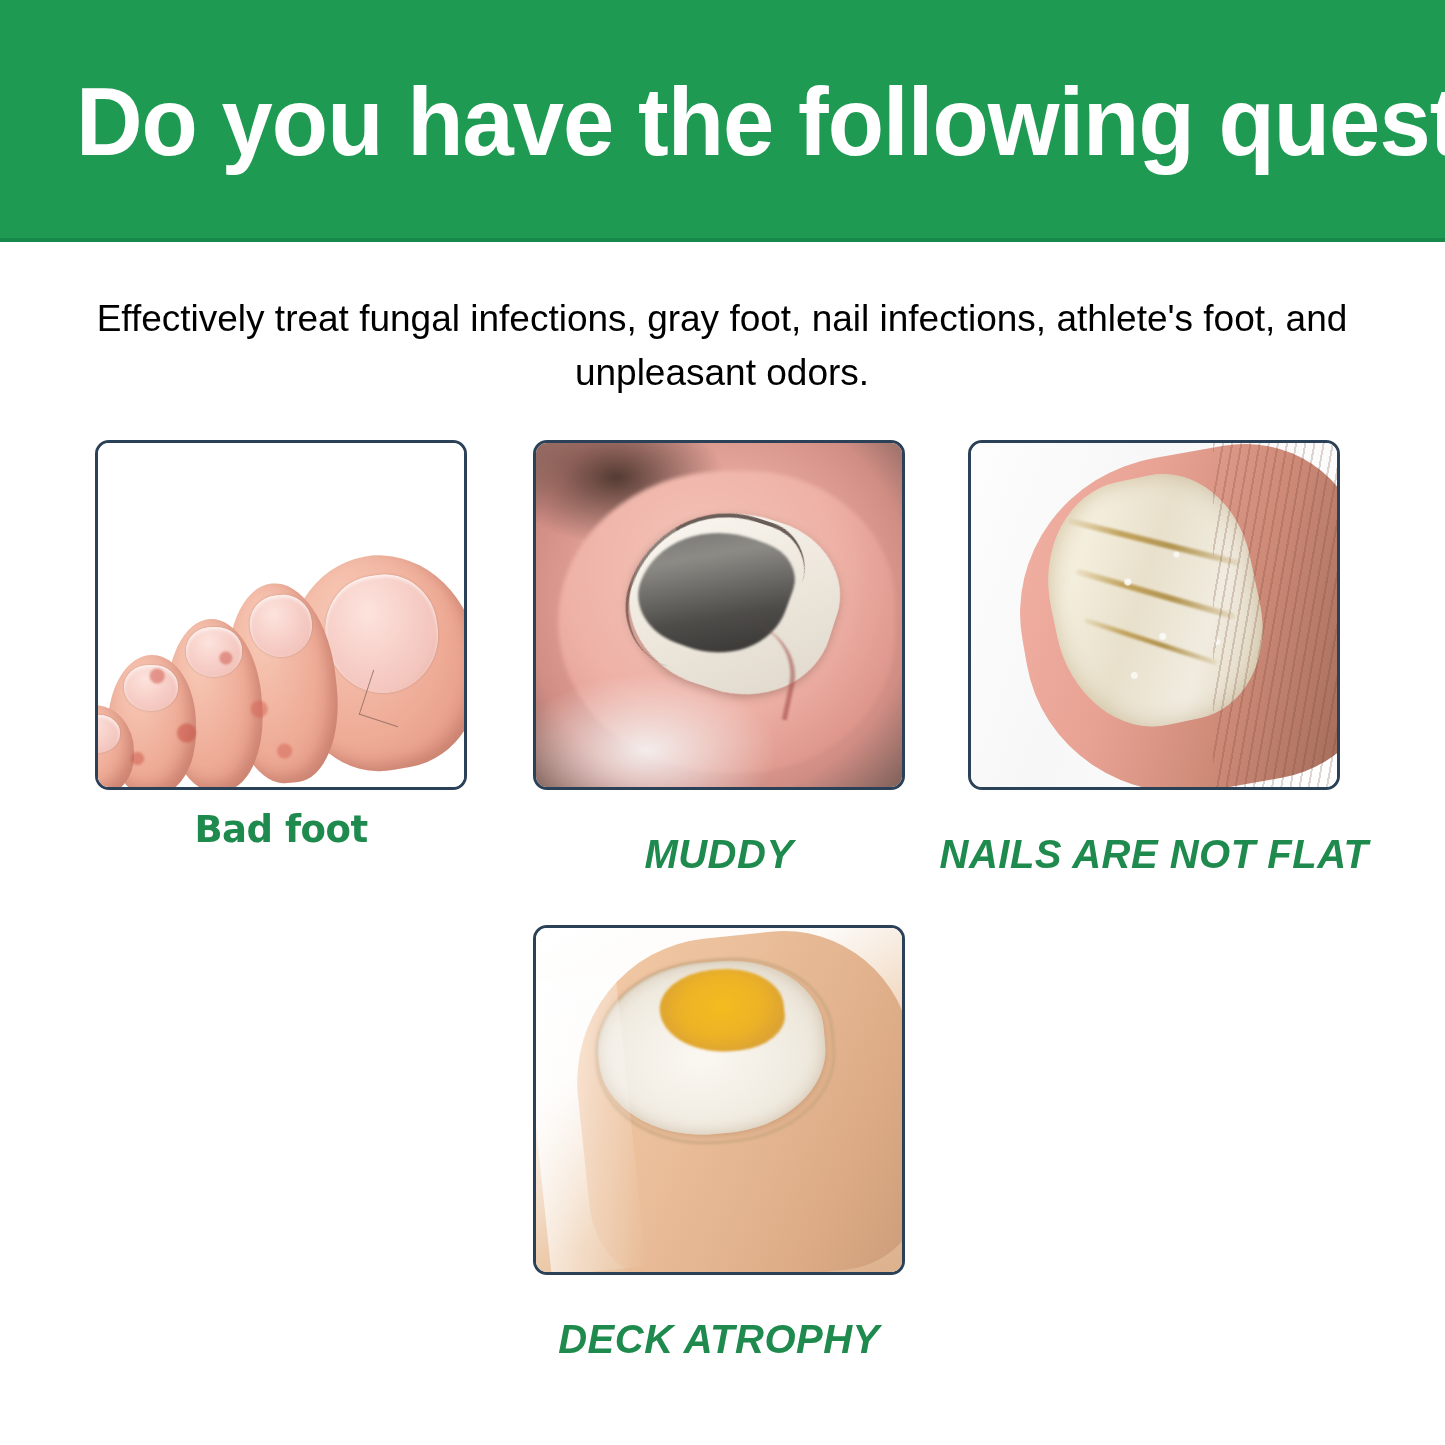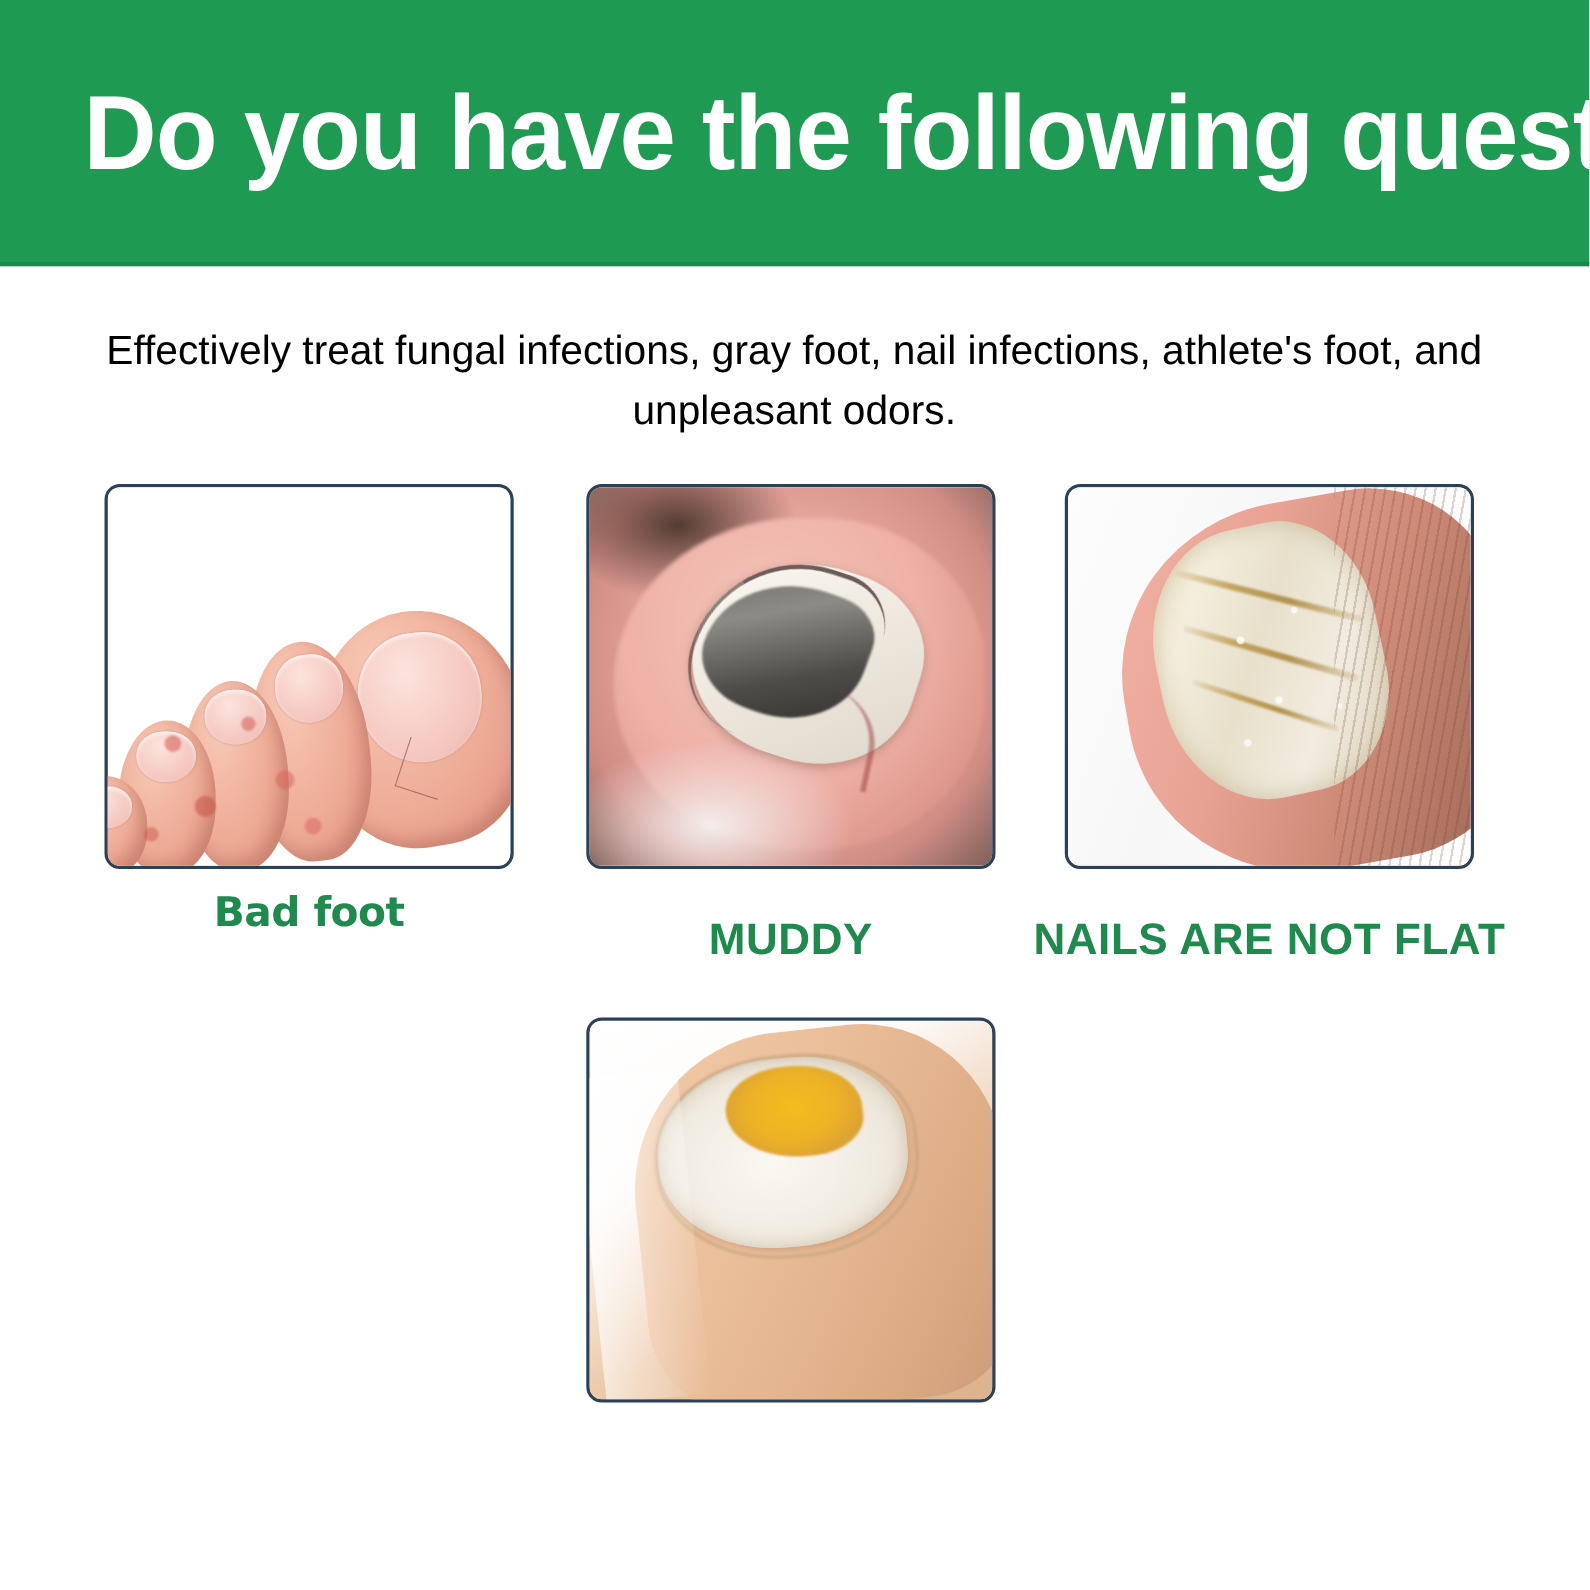--- a/index.html
+++ b/index.html
@@ -101,21 +101,21 @@
     width: 432px;
     text-align: center;
     color: #1f8a4d;
     font-family: "Liberation Sans Narrow", "Liberation Sans", sans-serif;
     font-size: 40px;
     font-weight: bold;
     letter-spacing: 0.5px;
     white-space: nowrap;
   }
   .caption.high { top: 368px; }
-  .caption.low  { top: 392px; }
+  .caption.low  { top: 392px; font-style: italic; }
   .caption.rounded {
     font-family: "DejaVu Sans", sans-serif;
     font-size: 37px;
     letter-spacing: -0.5px;
   }
 
   
 
   
   .ph-badfoot { background:#ffffff; }
@@ -452,17 +452,18 @@
     <div class="cell c1">
       <div class="card">
         <div class="photo ph-deck">
           <div class="finger"></div>
           <div class="plate"></div>
           <div class="yellow"></div>
           <div class="rim"></div>
           <div class="shine"></div>
         </div>
       </div>
+      <div class="caption low">DECK ATROPHY</div>
     </div>
 
 
   </div>
 </div>
 
 </body></html>

